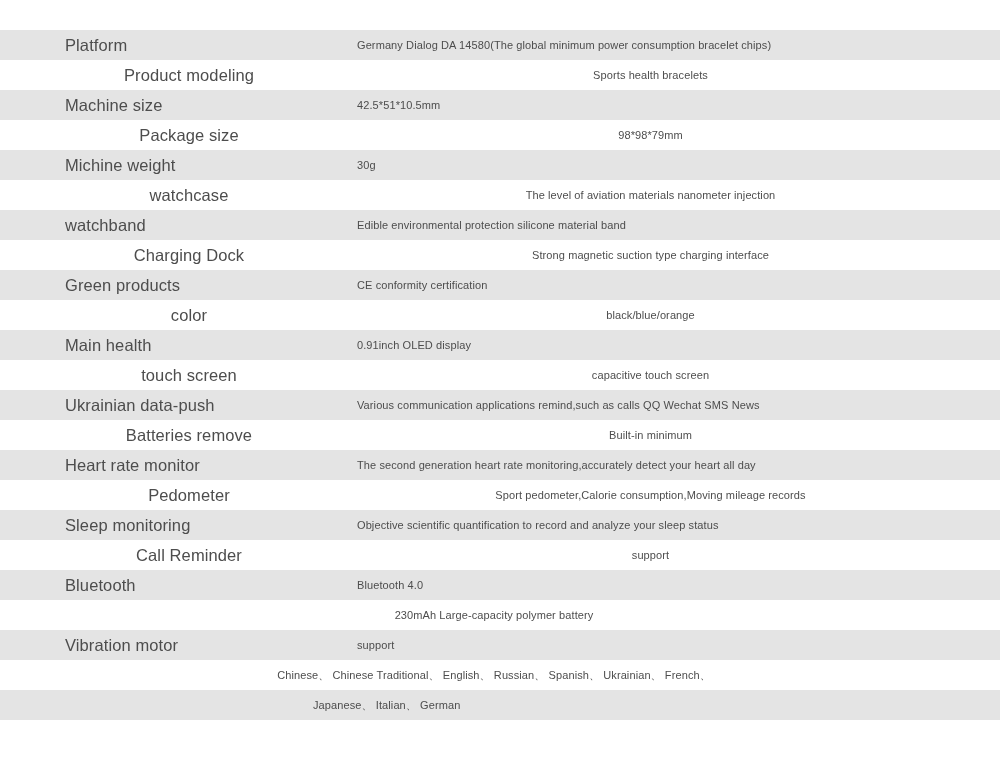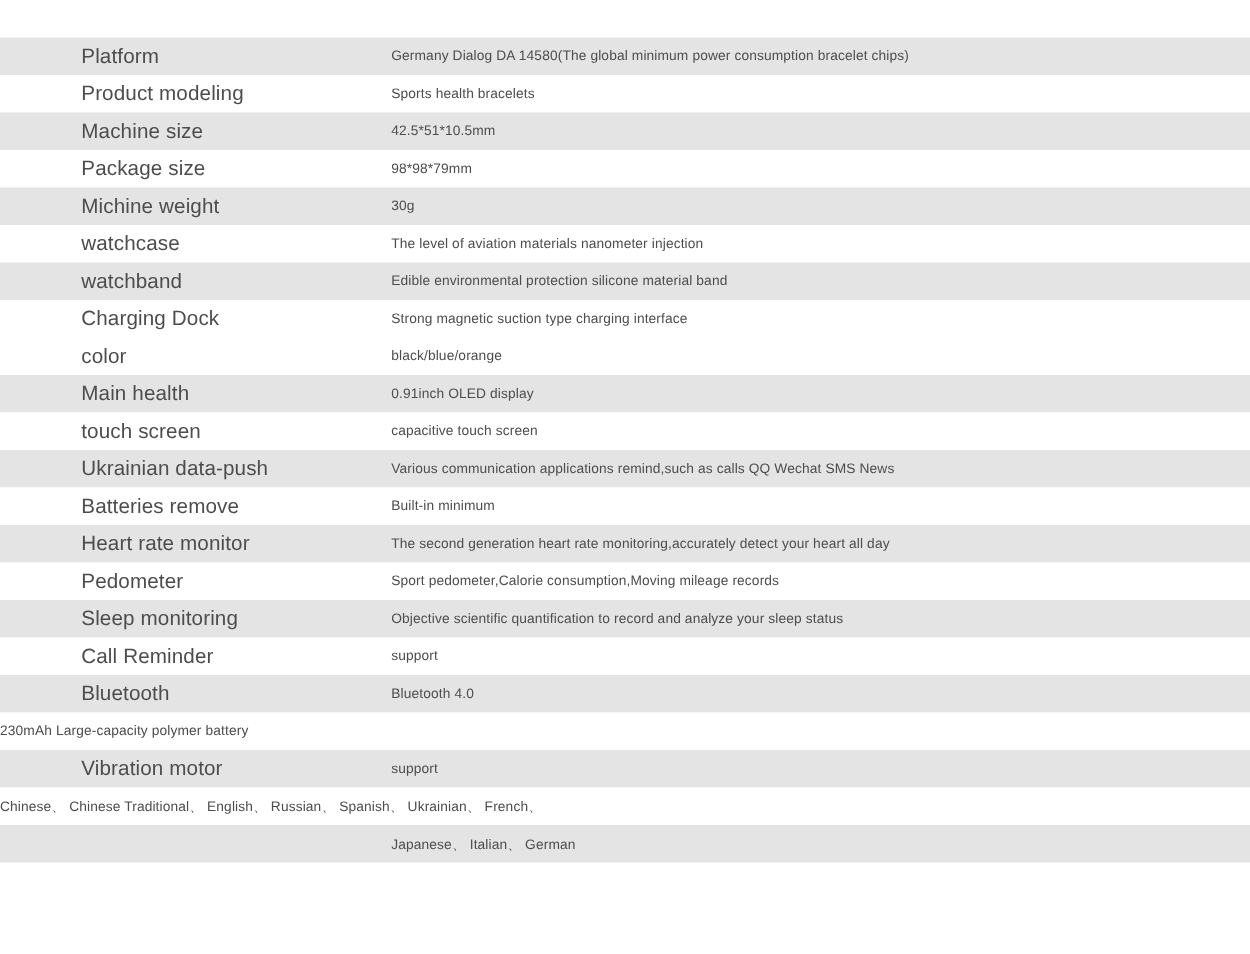--- a/index.html
+++ b/index.html
@@ -20,23 +20,25 @@
   }
   .spec-row {
     display: flex;
     align-items: center;
     width: 100%;
     height: 30px;
     box-sizing: border-box;
   }
   .spec-row.stripe-gray {
     background: #e4e4e4;
+    gap: 44px;
   }
   .spec-row.stripe-white {
     background: #ffffff;
+    text-align: center;
   }
   .spec-label {
     width: 313px;
     box-sizing: border-box;
     padding-left: 65px;
     font-size: 16.5px;
     color: #4d4d4d;
     white-space: nowrap;
     letter-spacing: 0.1px;
   }
@@ -91,20 +93,24 @@
   <div class="spec-row stripe-gray">
     <div class="spec-label">watchband</div>
     <div class="spec-value">Edible environmental protection silicone material band</div>
   </div>
 
   <div class="spec-row stripe-white">
     <div class="spec-label">Charging Dock</div>
     <div class="spec-value">Strong magnetic suction type charging interface</div>
   </div>
 
+  <div class="spec-row stripe-gray">
+    <div class="spec-label">Green products</div>
+    <div class="spec-value">CE conformity certification</div>
+  </div>
 
   <div class="spec-row stripe-white">
     <div class="spec-label">color</div>
     <div class="spec-value">black/blue/orange</div>
   </div>
 
   <div class="spec-row stripe-gray">
     <div class="spec-label">Main health</div>
     <div class="spec-value">0.91inch OLED display</div>
   </div>

